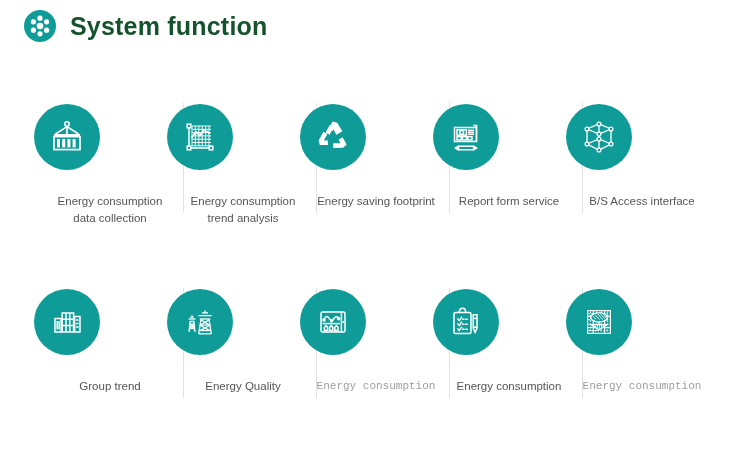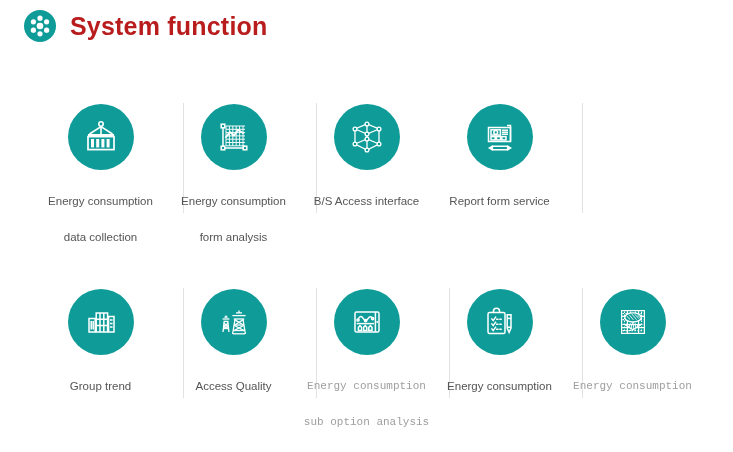--- a/index.html
+++ b/index.html
@@ -25,21 +25,21 @@
     gap: 14px;
   }
   .header-icon {
     width: 32px;
     height: 32px;
     flex: 0 0 32px;
   }
   .header-title {
     font-size: 25px;
     font-weight: bold;
-    color: #b91c1c;
+    color: #14532d;
     letter-spacing: 0.2px;
     line-height: 1;
     white-space: nowrap;
   }
 
   
   .grid {
     position: absolute;
     left: 0;
     top: 95px;
@@ -49,21 +49,21 @@
     display: flex;
     width: 733px;
     height: 185px;
   }
   .cell {
     width: 133px;
     flex: 0 0 133px;
     position: relative;
     display: flex;
     flex-direction: column;
-    align-items: center;
+    align-items: flex-start;
   }
   .cell.pad-left { margin-left: 34px; }
 
   .divider {
     position: absolute;
     right: -17px;
     top: 8px;
     width: 1px;
     height: 110px;
     background: #e2e2e2;
@@ -89,21 +89,21 @@
     color: #555555;
     width: 152px;
     white-space: nowrap;
   }
   .caption.mono {
     font-family: "Liberation Mono", "DejaVu Sans Mono", monospace;
     color: #9e9e9e;
     font-size: 11px;
     letter-spacing: 0px;
   }
-  .caption .l2 { display: block; margin-top: 19px; }
+  .caption .l2 { display: block; }
 </style>
 </head>
 <body>
 
 <div class="header">
   <span class="header-icon">
     <svg viewBox="0 0 32 32" width="32" height="32">
       <circle cx="16" cy="16" r="16" fill="#0f9c99"></circle>
       <circle cx="16" cy="16" r="3.3" fill="#ffffff"></circle>
       <circle cx="16" cy="8.2" r="2.6" fill="#ffffff"></circle>
@@ -156,25 +156,75 @@
           </g>
           <g stroke="#ffffff" stroke-width="1" opacity="0.95">
             <path d="M12 9 V29 M15.4 9 V29 M18.8 9 V29 M22.2 9 V29 M25.6 9 V29 M29 9 V29"></path>
             <path d="M12 9 H31 M12 12.3 H31 M12 15.6 H31 M12 18.9 H31 M12 22.2 H31 M12 25.5 H31 M12 28.8 H31"></path>
           </g>
           <path d="M12 20 L16 15 L20 18.5 L24 13 L29 16" fill="none" stroke="#ffffff" stroke-width="2" stroke-linecap="round" stroke-linejoin="round"></path>
         </svg>
       </div>
       <div class="caption">
         <span class="l1">Energy consumption</span>
-        <span class="l2">form analysis</span>
-      </div>
-      <div class="divider"></div>
-    </div>
-
+        <span class="l2">trend analysis</span>
+      </div>
+      <div class="divider"></div>
+    </div>
+
+    <div class="cell">
+      <div class="icon-circle">
+        <svg viewBox="0 0 40 40" width="40" height="40">
+          <g fill="#ffffff" transform="translate(20,20)">
+            <g>
+              <path d="M-3.2,-12 L3.2,-12 L7.4,-4.6 L3.4,-2.3 L0,-8.4 L-3.4,-2.3 L-7.4,-4.6 Z"></path>
+              <path d="M-9.6,-5.2 L-5.6,-2.9 L-9.2,3.4 L-5.1,3.4 L-5.1,8.1 L-13.2,8.1 L-14.4,3.4 Z"></path>
+            </g>
+            <g transform="rotate(120)">
+              <path d="M-9.6,-5.2 L-5.6,-2.9 L-9.2,3.4 L-5.1,3.4 L-5.1,8.1 L-13.2,8.1 L-14.4,3.4 Z"></path>
+            </g>
+            <g transform="rotate(240)">
+              <path d="M-9.6,-5.2 L-5.6,-2.9 L-9.2,3.4 L-5.1,3.4 L-5.1,8.1 L-13.2,8.1 L-14.4,3.4 Z"></path>
+            </g>
+          </g>
+        </svg>
+      </div>
+      <div class="caption">
+        <span class="l1">Energy saving footprint</span>
+        <span class="l2"></span>
+      </div>
+      <div class="divider"></div>
+    </div>
+
+    <div class="cell">
+      <div class="icon-circle">
+        <svg viewBox="0 0 40 40" width="40" height="40">
+          <g fill="none" stroke="#ffffff" stroke-width="1.5">
+            <path d="M27 8.5 H30.5 V24.5"></path>
+            <rect x="8.5" y="10.5" width="22" height="14"></rect>
+            <rect x="11" y="12.8" width="9.4" height="5.3"></rect>
+            <rect x="11" y="19.6" width="4.2" height="3.3"></rect>
+            <rect x="16.4" y="19.6" width="4.2" height="3.3"></rect>
+            <rect x="21.8" y="19.6" width="4.2" height="3.3"></rect>
+            <circle cx="15.7" cy="15.4" r="1.9"></circle>
+            <path d="M22 13.2 H28 M22 15.2 H28 M22 17.2 H28"></path>
+          </g>
+          <g fill="none" stroke="#ffffff" stroke-width="1.5">
+            <path d="M12 29.4 L9.4 31 L12 32.6 Z"></path>
+            <rect x="12.4" y="29.3" width="15.2" height="3.5" rx="0.6"></rect>
+            <path d="M28 29.3 L30.6 31 L28 32.6 Z"></path>
+          </g>
+        </svg>
+      </div>
+      <div class="caption">
+        <span class="l1">Report form service</span>
+        <span class="l2"></span>
+      </div>
+      <div class="divider"></div>
+    </div>
 
     <div class="cell">
       <div class="icon-circle">
         <svg viewBox="0 0 40 40" width="40" height="40">
           <g stroke="#ffffff" stroke-width="1.3" fill="none">
             <path d="M8 12 L8 27 L20 33 L32 27 L32 12 L20 7 Z"></path>
             <path d="M8 12 L20 17 L32 12"></path>
             <path d="M20 17 L20 33"></path>
             <path d="M8 27 L20 22 L32 27"></path>
             <path d="M20 7 L20 17"></path>
@@ -189,47 +239,20 @@
             <circle cx="20" cy="22" r="1.9"></circle>
             <circle cx="20" cy="33" r="1.9"></circle>
           </g>
         </svg>
       </div>
       <div class="caption">
         <span class="l1">B/S Access interface</span>
         <span class="l2"></span>
       </div>
     </div>
-
-    <div class="cell">
-      <div class="icon-circle">
-        <svg viewBox="0 0 40 40" width="40" height="40">
-          <g fill="none" stroke="#ffffff" stroke-width="1.5">
-            <path d="M27 8.5 H30.5 V24.5"></path>
-            <rect x="8.5" y="10.5" width="22" height="14"></rect>
-            <rect x="11" y="12.8" width="9.4" height="5.3"></rect>
-            <rect x="11" y="19.6" width="4.2" height="3.3"></rect>
-            <rect x="16.4" y="19.6" width="4.2" height="3.3"></rect>
-            <rect x="21.8" y="19.6" width="4.2" height="3.3"></rect>
-            <circle cx="15.7" cy="15.4" r="1.9"></circle>
-            <path d="M22 13.2 H28 M22 15.2 H28 M22 17.2 H28"></path>
-          </g>
-          <g fill="none" stroke="#ffffff" stroke-width="1.5">
-            <path d="M12 29.4 L9.4 31 L12 32.6 Z"></path>
-            <rect x="12.4" y="29.3" width="15.2" height="3.5" rx="0.6"></rect>
-            <path d="M28 29.3 L30.6 31 L28 32.6 Z"></path>
-          </g>
-        </svg>
-      </div>
-      <div class="caption">
-        <span class="l1">Report form service</span>
-        <span class="l2"></span>
-      </div>
-      <div class="divider"></div>
-    </div>
   </div>
 
   <div class="row">
 
     <div class="cell pad-left">
       <div class="icon-circle">
         <svg viewBox="0 0 40 40" width="40" height="40">
           <g fill="none" stroke="#ffffff" stroke-width="1.5">
             <rect x="8" y="16.5" width="6.2" height="13.5"></rect>
             <path d="M10.2 19 V27.6 M12.2 19 V27.6"></path>
@@ -266,21 +289,21 @@
             <path d="M21 17.3 L18.6 32 M29 17.3 L31.4 32"></path>
             <path d="M20.2 23 H29.8"></path>
             <path d="M20.6 17.6 L29.4 23 M29.4 17.6 L20.6 23"></path>
             <path d="M19.3 28.5 H30.7"></path>
             <path d="M20 23.2 L30 28.6 M30 23.2 L20 28.6"></path>
             <path d="M19 31.8 H31"></path>
           </g>
         </svg>
       </div>
       <div class="caption">
-        <span class="l1">Access Quality</span>
+        <span class="l1">Energy Quality</span>
       </div>
       <div class="divider"></div>
     </div>
 
     <div class="cell">
       <div class="icon-circle">
         <svg viewBox="0 0 40 40" width="40" height="40">
           <g fill="none" stroke="#ffffff" stroke-width="1.5">
             <rect x="8" y="10" width="24" height="20" rx="1.6"></rect>
             <path d="M28.4 10 V30"></path>
@@ -291,21 +314,20 @@
             <circle cx="18.6" cy="18.6" r="1.1"></circle>
             <circle cx="25.6" cy="16.6" r="1.1"></circle>
             <path d="M11.4 28.4 V25.4 L13 23.6 L14.6 25.4 V28.4 Z"></path>
             <path d="M16.6 28.4 V25.4 L18.2 23.6 L19.8 25.4 V28.4 Z"></path>
             <path d="M21.8 28.4 V25.4 L23.4 23.6 L25 25.4 V28.4 Z"></path>
           </g>
         </svg>
       </div>
       <div class="caption mono">
         <span class="l1">Energy consumption</span>
-        <span class="l2">sub option analysis</span>
       </div>
       <div class="divider"></div>
     </div>
 
     <div class="cell">
       <div class="icon-circle">
         <svg viewBox="0 0 40 40" width="40" height="40">
           <g fill="none" stroke="#ffffff" stroke-width="1.5">
             <rect x="8" y="10.6" width="17" height="21" rx="1.6"></rect>
             <path d="M13.4 10.6 V9.4 a3.1 3.1 0 0 1 6.2 0 V10.6"></path>

